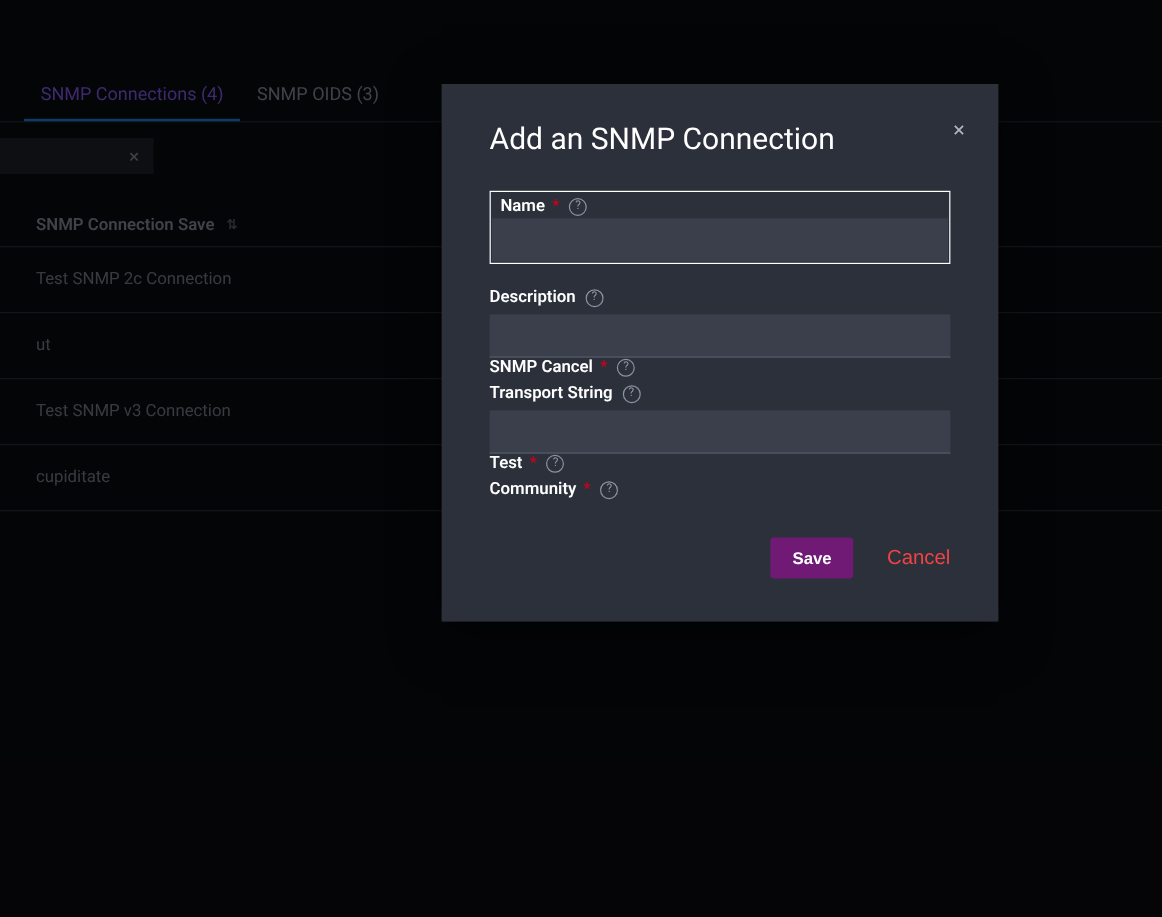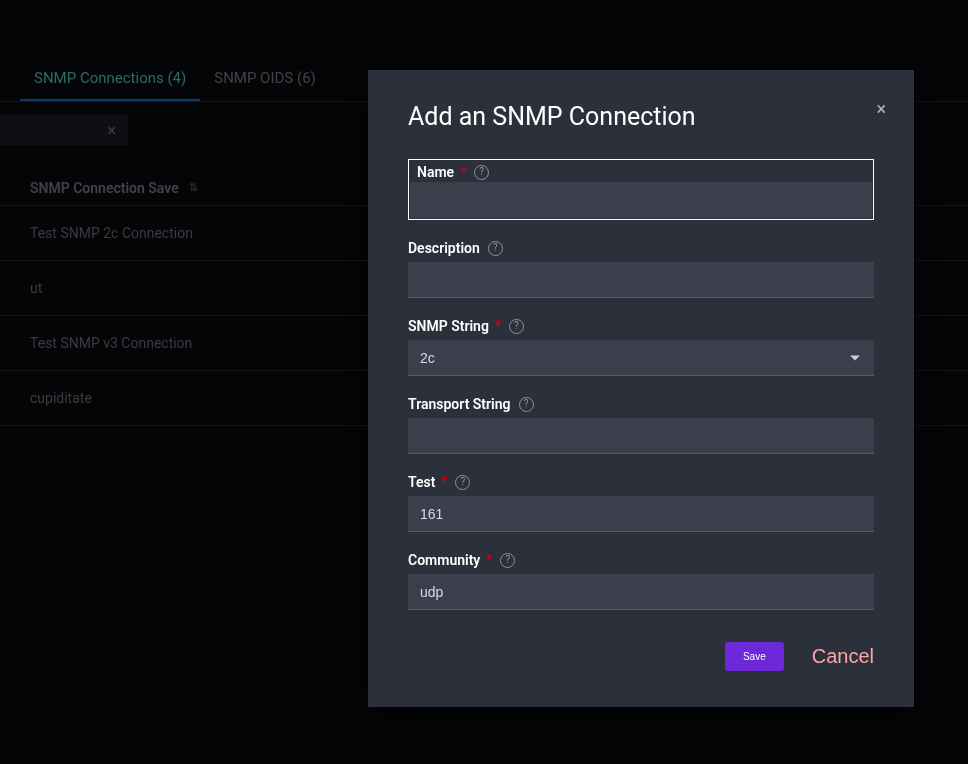--- a/index.html
+++ b/index.html
@@ -25,21 +25,21 @@
     padding: 0 20px;
   }
   .tab {
     padding: 10px 14px 12px 14px;
     font-size: 15px;
     color: #8d93a0;
     cursor: pointer;
     border-bottom: 2px solid transparent;
   }
   .tab.active {
-    color: #5eead4;
+    color: #8b5cf6;
     border-bottom: 2px solid #1d88e5;
   }
 
   
   .filter-chip {
     position: absolute;
     top: 115px;
     left: 0;
     background: #1f232c;
     width: 128px;
@@ -96,21 +96,21 @@
     position: absolute;
     inset: 0;
     background: rgba(0,0,0,0.55);
   }
 
   
   .dialog {
     position: absolute;
     top: 70px;
     left: 368px;
-    width: 546px;
+    width: 464px;
     background: #2b303b;
     padding: 32px 40px 36px 40px;
     box-shadow: 0 10px 40px rgba(0,0,0,0.5);
   }
   .dialog-title {
     font-size: 25px;
     font-weight: 400;
     color: #ffffff;
     margin-bottom: 28px;
   }
@@ -118,21 +118,20 @@
     position: absolute;
     top: 30px;
     right: 28px;
     color: #aeb4c0;
     font-size: 18px;
     cursor: pointer;
     line-height: 1;
   }
 
   .form-group {
-    margin-bottom: 20px;
   }
   .form-label {
     display: flex;
     align-items: center;
     font-size: 14px;
     color: #ffffff;
     font-weight: 600;
     margin-bottom: 6px;
     gap: 6px;
   }
@@ -197,42 +196,43 @@
   }
 
   .dialog-actions {
     display: flex;
     justify-content: flex-end;
     align-items: center;
     gap: 28px;
     margin-top: 32px;
   }
   .btn-save {
-    background: #6d28d9;
+    background: #701a75;
     color: #ffffff;
     border: none;
     padding: 9px 18px;
-    font-size: 10px;
+    font-size: 14px;
     border-radius: 3px;
     cursor: pointer;
+    font-weight: bold;
   }
   .btn-cancel {
     background: none;
     border: none;
-    color: #fca5a5;
-    font-size: 20px;
+    color: #ef4444;
+    font-size: 17px;
     cursor: pointer;
   }
 </style>
 </head>
 <body>
 
 <div class="tabs">
   <div class="tab active">SNMP Connections (4)</div>
-  <div class="tab">SNMP OIDS (6)</div>
+  <div class="tab">SNMP OIDS (3)</div>
 </div>
 
 <div class="filter-chip">
   <span>×</span>
 </div>
 
 <div class="table-header">
   <span>SNMP Connection Save</span>
   <span class="sort-icon">⇅</span>
 </div>
@@ -262,52 +262,47 @@
   <div class="form-group">
     <div class="form-label">
       <span>Description</span>
       <span class="help-icon">?</span>
     </div>
     <input class="input" type="text" value="" style="">
   </div>
 
   <div class="form-group">
     <div class="form-label">
-      <span>SNMP String</span>
+      <span>SNMP Cancel</span>
       <span class="required-star">*</span>
       <span class="help-icon">?</span>
-    </div>
-    <div class="select-wrap">
-      <input class="input" type="text" readonly="" value="2c" style="">
     </div>
   </div>
 
   <div class="form-group">
     <div class="form-label">
       <span>Transport String</span>
       <span class="help-icon">?</span>
     </div>
     <input class="input" type="text" value="" style="">
   </div>
 
   <div class="form-group">
     <div class="form-label">
       <span>Test</span>
       <span class="required-star">*</span>
       <span class="help-icon">?</span>
     </div>
-    <input class="input" type="text" value="161" style="">
   </div>
 
   <div class="form-group">
     <div class="form-label">
       <span>Community</span>
       <span class="required-star">*</span>
       <span class="help-icon">?</span>
     </div>
-    <input class="input" type="text" value="udp" style="">
   </div>
 
   <div class="dialog-actions">
     <button class="btn-save">Save</button>
     <button class="btn-cancel">Cancel</button>
   </div>
 </div>
 
 </body></html>

